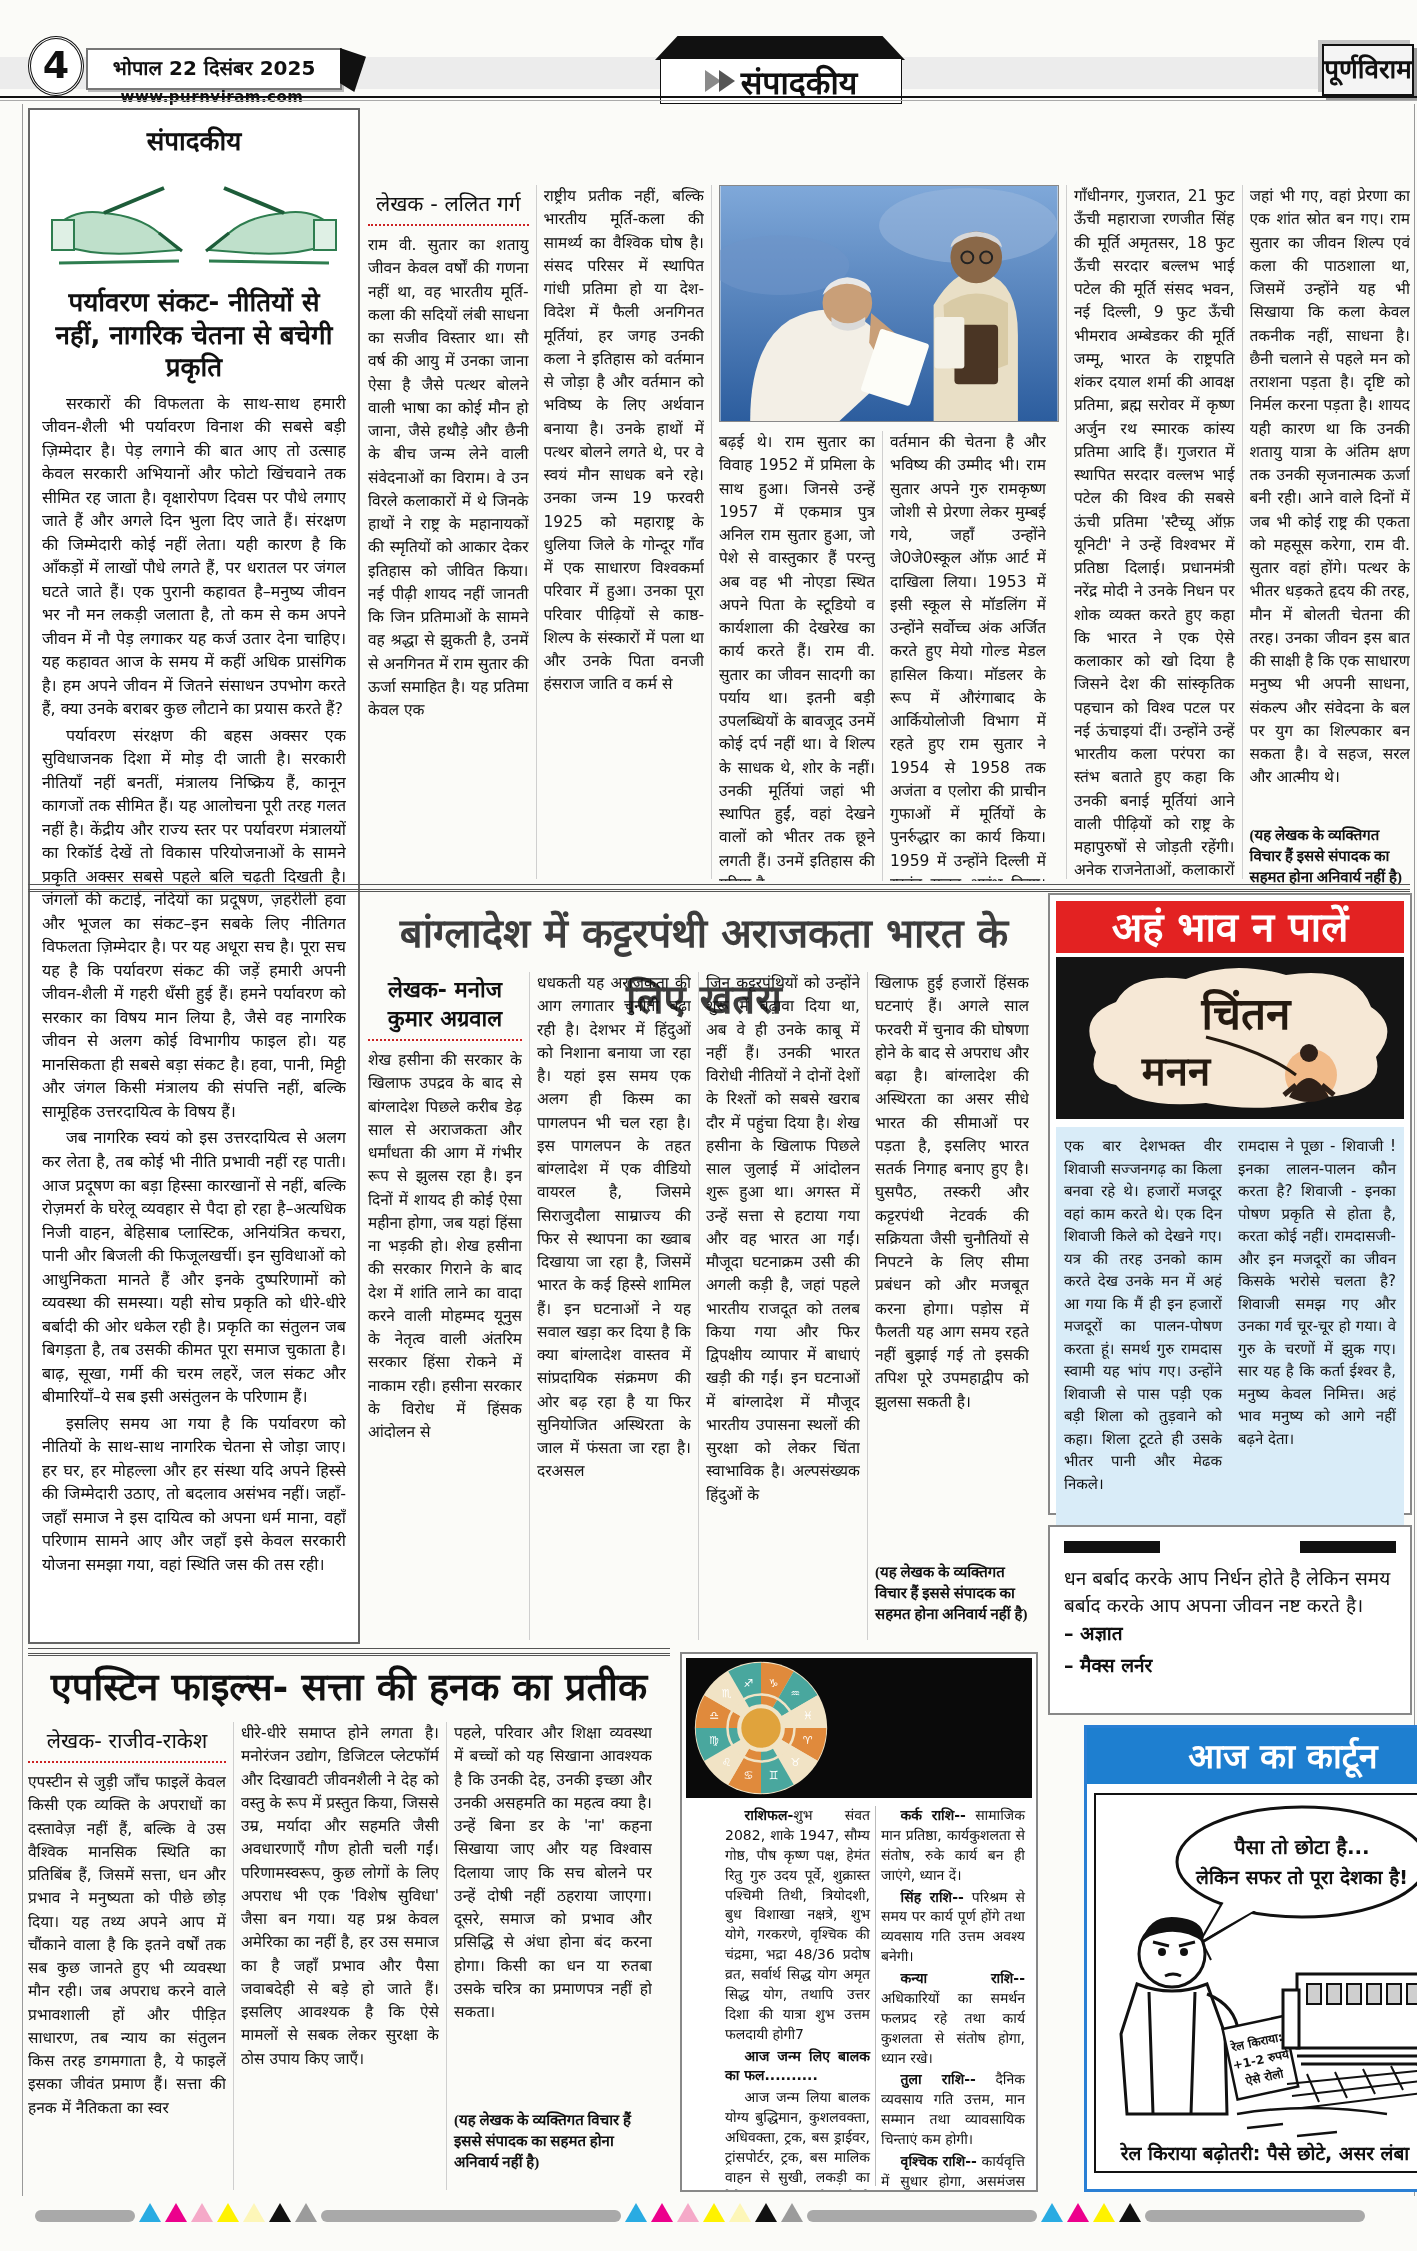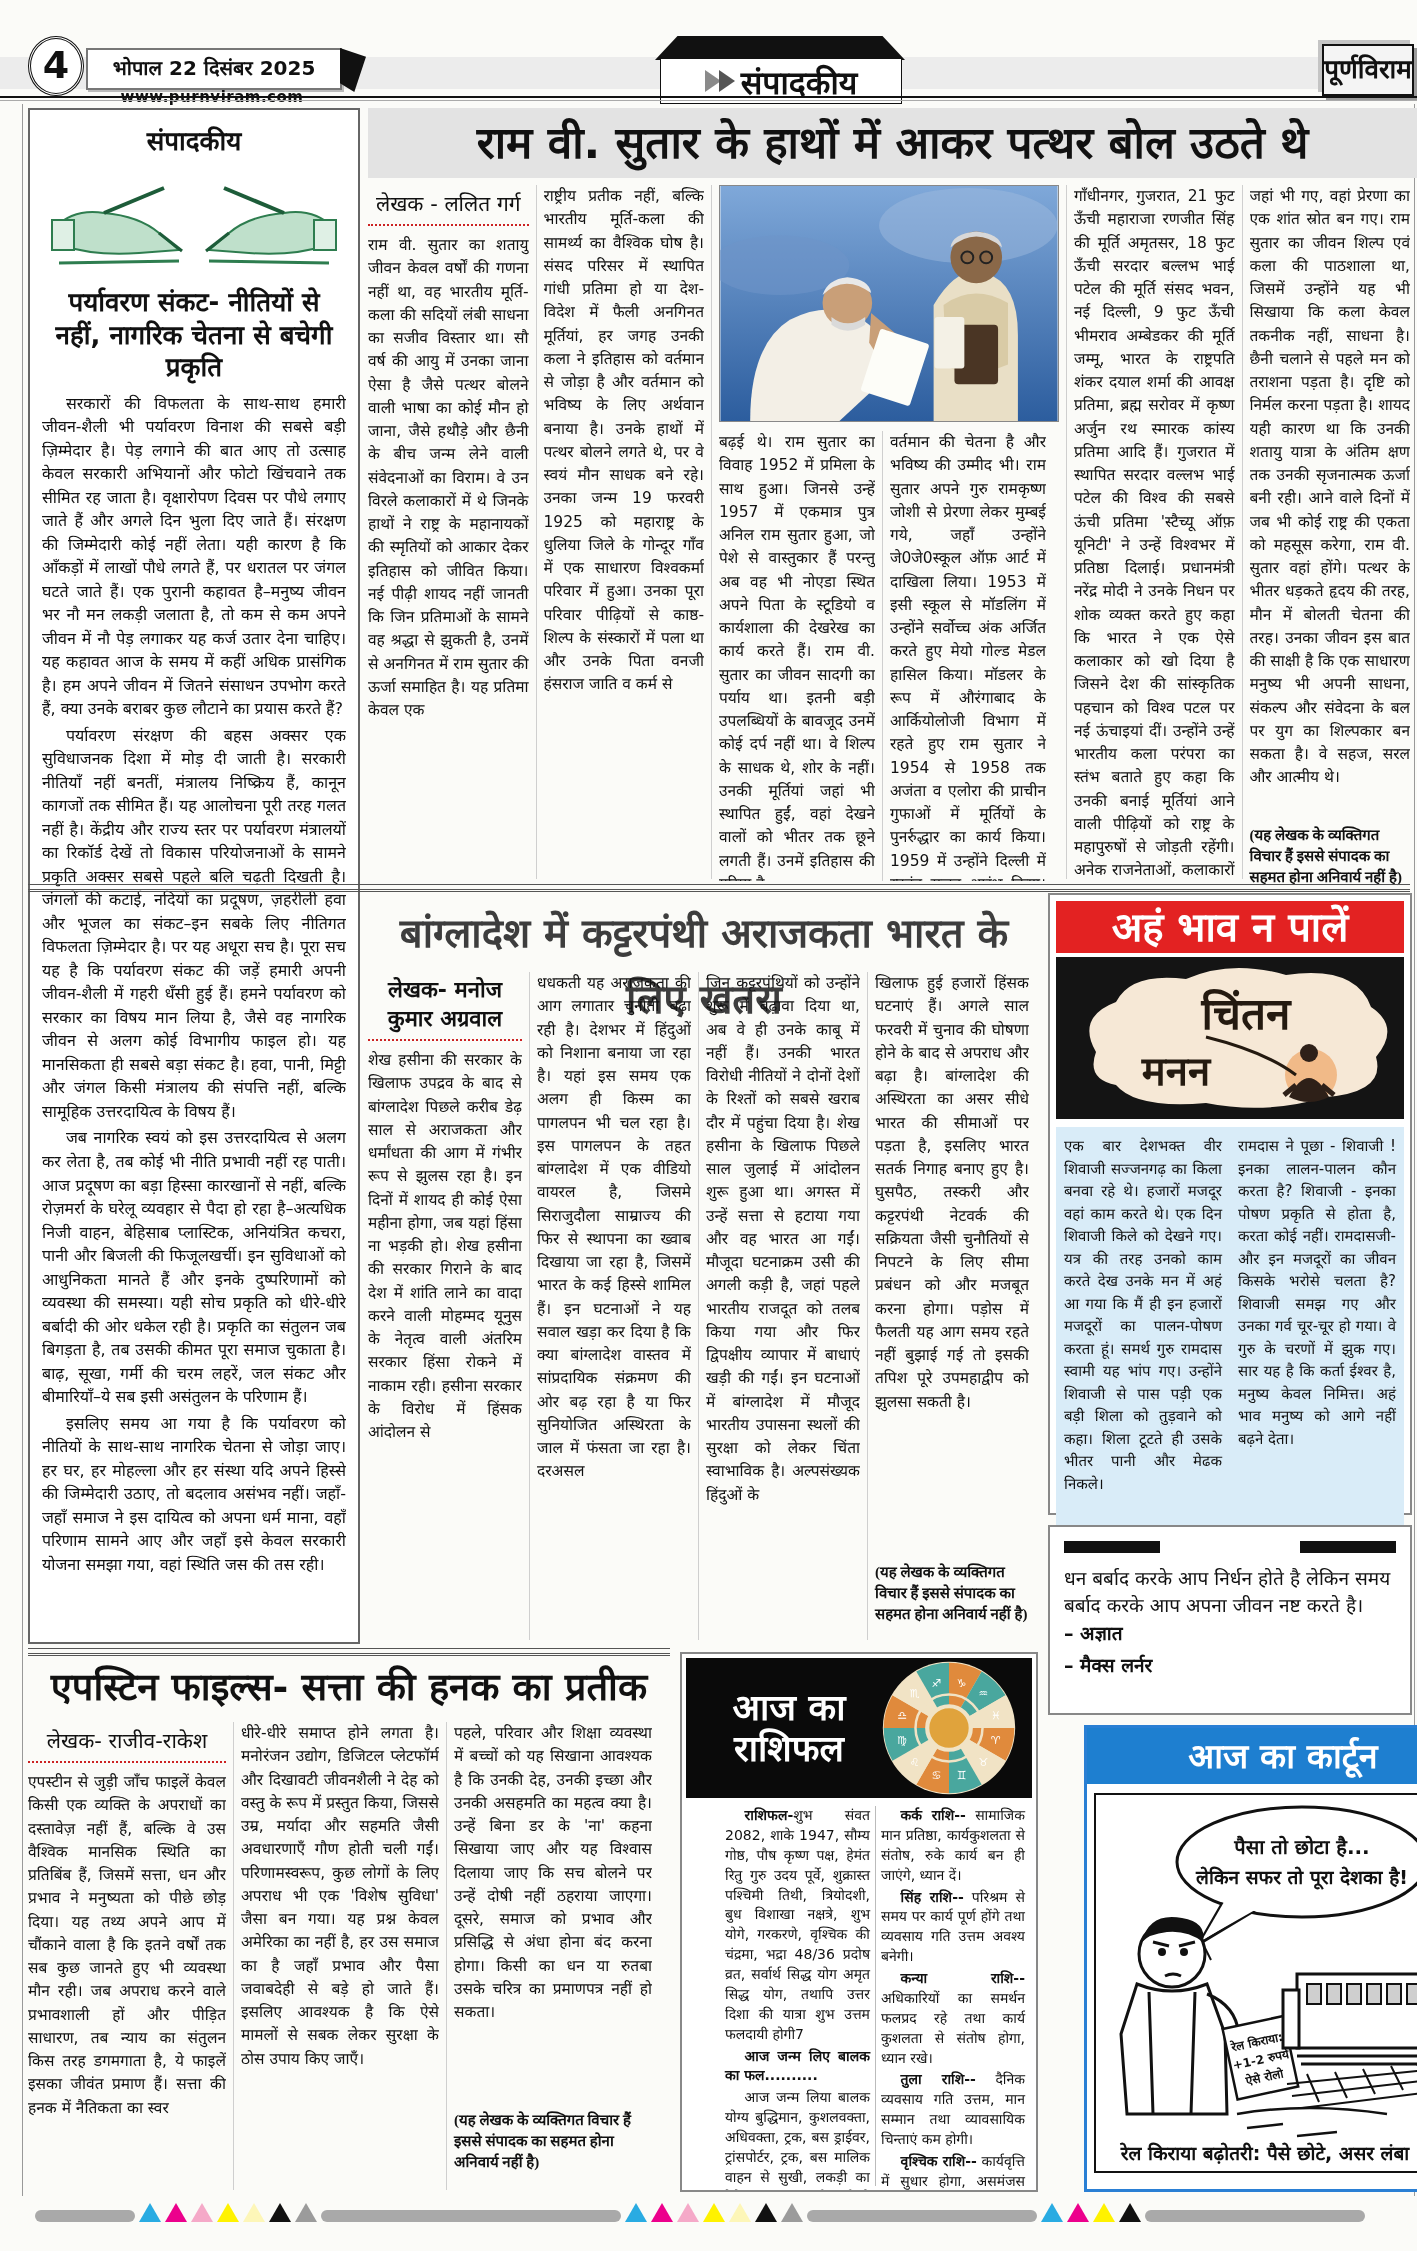--- a/index.html
+++ b/index.html
@@ -128,21 +128,20 @@
     </svg>
     <div class="edhead">पर्यावरण संकट- नीतियों से नहीं, नागरिक चेतना से बचेगी प्रकृति</div>
     <div class="edbody jtext">
       <p>सरकारों की विफलता के साथ-साथ हमारी जीवन-शैली भी पर्यावरण विनाश की सबसे बड़ी ज़िम्मेदार है। पेड़ लगाने की बात आए तो उत्साह केवल सरकारी अभियानों और फोटो खिंचवाने तक सीमित रह जाता है। वृक्षारोपण दिवस पर पौधे लगाए जाते हैं और अगले दिन भुला दिए जाते हैं। संरक्षण की जिम्मेदारी कोई नहीं लेता। यही कारण है कि आँकड़ों में लाखों पौधे लगते हैं, पर धरातल पर जंगल घटते जाते हैं। एक पुरानी कहावत है–मनुष्य जीवन भर नौ मन लकड़ी जलाता है, तो कम से कम अपने जीवन में नौ पेड़ लगाकर यह कर्ज उतार देना चाहिए। यह कहावत आज के समय में कहीं अधिक प्रासंगिक है। हम अपने जीवन में जितने संसाधन उपभोग करते हैं, क्या उनके बराबर कुछ लौटाने का प्रयास करते हैं?</p>
       <p>पर्यावरण संरक्षण की बहस अक्सर एक सुविधाजनक दिशा में मोड़ दी जाती है। सरकारी नीतियाँ नहीं बनतीं, मंत्रालय निष्क्रिय हैं, कानून कागजों तक सीमित हैं। यह आलोचना पूरी तरह गलत नहीं है। केंद्रीय और राज्य स्तर पर पर्यावरण मंत्रालयों का रिकॉर्ड देखें तो विकास परियोजनाओं के सामने प्रकृति अक्सर सबसे पहले बलि चढ़ती दिखती है। जंगलों की कटाई, नदियों का प्रदूषण, ज़हरीली हवा और भूजल का संकट–इन सबके लिए नीतिगत विफलता ज़िम्मेदार है। पर यह अधूरा सच है। पूरा सच यह है कि पर्यावरण संकट की जड़ें हमारी अपनी जीवन-शैली में गहरी धँसी हुई हैं। हमने पर्यावरण को सरकार का विषय मान लिया है, जैसे वह नागरिक जीवन से अलग कोई विभागीय फाइल हो। यह मानसिकता ही सबसे बड़ा संकट है। हवा, पानी, मिट्टी और जंगल किसी मंत्रालय की संपत्ति नहीं, बल्कि सामूहिक उत्तरदायित्व के विषय हैं।</p>
       <p>जब नागरिक स्वयं को इस उत्तरदायित्व से अलग कर लेता है, तब कोई भी नीति प्रभावी नहीं रह पाती। आज प्रदूषण का बड़ा हिस्सा कारखानों से नहीं, बल्कि रोज़मर्रा के घरेलू व्यवहार से पैदा हो रहा है–अत्यधिक निजी वाहन, बेहिसाब प्लास्टिक, अनियंत्रित कचरा, पानी और बिजली की फिजूलखर्ची। इन सुविधाओं को आधुनिकता मानते हैं और इनके दुष्परिणामों को व्यवस्था की समस्या। यही सोच प्रकृति को धीरे-धीरे बर्बादी की ओर धकेल रही है। प्रकृति का संतुलन जब बिगड़ता है, तब उसकी कीमत पूरा समाज चुकाता है। बाढ़, सूखा, गर्मी की चरम लहरें, जल संकट और बीमारियाँ–ये सब इसी असंतुलन के परिणाम हैं।</p>
       <p>इसलिए समय आ गया है कि पर्यावरण को नीतियों के साथ-साथ नागरिक चेतना से जोड़ा जाए। हर घर, हर मोहल्ला और हर संस्था यदि अपने हिस्से की जिम्मेदारी उठाए, तो बदलाव असंभव नहीं। जहाँ-जहाँ समाज ने इस दायित्व को अपना धर्म माना, वहाँ परिणाम सामने आए और जहाँ इसे केवल सरकारी योजना समझा गया, वहां स्थिति जस की तस रही।</p>
     </div>
   </div>
 
-  <div class="abs ma-headband">राम वी. सुतार के हाथों में आकर पत्थर बोल उठते थे</div>
   <div class="abs ma-cols">
     <div class="mcol">
       <div class="byline">लेखक - ललित गर्ग</div>
       <div class="redline"></div>
       <div class="jtext" style="height:600px">राम वी. सुतार का शतायु जीवन केवल वर्षों की गणना नहीं था, वह भारतीय मूर्ति-कला की सदियों लंबी साधना का सजीव विस्तार था। सौ वर्ष की आयु में उनका जाना ऐसा है जैसे पत्थर बोलने वाली भाषा का कोई मौन हो जाना, जैसे हथौड़े और छैनी के बीच जन्म लेने वाली संवेदनाओं का विराम। वे उन विरले कलाकारों में थे जिनके हाथों ने राष्ट्र के महानायकों की स्मृतियों को आकार देकर इतिहास को जीवित किया। नई पीढ़ी शायद नहीं जानती कि जिन प्रतिमाओं के सामने वह श्रद्धा से झुकती है, उनमें से अनगिनत में राम सुतार की ऊर्जा समाहित है। यह प्रतिमा केवल एक</div>
     </div>
     <div class="mcol">
       <div class="jtext" style="height:694px">राष्ट्रीय प्रतीक नहीं, बल्कि भारतीय मूर्ति-कला की सामर्थ्य का वैश्विक घोष है। संसद परिसर में स्थापित गांधी प्रतिमा हो या देश-विदेश में फैली अनगिनत मूर्तियां, हर जगह उनकी कला ने इतिहास को वर्तमान से जोड़ा है और वर्तमान को भविष्य के लिए अर्थवान बनाया है। उनके हाथों में पत्थर बोलने लगते थे, पर वे स्वयं मौन साधक बने रहे। उनका जन्म 19 फरवरी 1925 को महाराष्ट्र के धुलिया जिले के गोन्दूर गाँव में एक साधारण विश्वकर्मा परिवार में हुआ। उनका पूरा परिवार पीढ़ियों से काष्ठ-शिल्प के संस्कारों में पला था और उनके पिता वनजी हंसराज जाति व कर्म से</div>
     </div>
     <div class="mid-wrap">
@@ -252,24 +251,20 @@
       <div class="jtext" style="height:468px">धीरे-धीरे समाप्त होने लगता है। मनोरंजन उद्योग, डिजिटल प्लेटफॉर्म और दिखावटी जीवनशैली ने देह को वस्तु के रूप में प्रस्तुत किया, जिससे उम्र, मर्यादा और सहमति जैसी अवधारणाएँ गौण होती चली गईं। परिणामस्वरूप, कुछ लोगों के लिए अपराध भी एक 'विशेष सुविधा' जैसा बन गया। यह प्रश्न केवल अमेरिका का नहीं है, हर उस समाज का है जहाँ प्रभाव और पैसा जवाबदेही से बड़े हो जाते हैं। इसलिए आवश्यक है कि ऐसे मामलों से सबक लेकर सुरक्षा के ठोस उपाय किए जाएँ।</div>
     </div>
     <div class="mcol">
       <div class="jtext" style="height:388px">पहले, परिवार और शिक्षा व्यवस्था में बच्चों को यह सिखाना आवश्यक है कि उनकी देह, उनकी इच्छा और उनकी असहमति का महत्व क्या है। उन्हें बिना डर के 'ना' कहना सिखाया जाए और यह विश्वास दिलाया जाए कि सच बोलने पर उन्हें दोषी नहीं ठहराया जाएगा। दूसरे, समाज को प्रभाव और प्रसिद्धि से अंधा होना बंद करना होगा। किसी का धन या रुतबा उसके चरित्र का प्रमाणपत्र नहीं हो सकता।</div>
       <div class="disc" style="font-size:15px;line-height:1.4">(यह लेखक के व्यक्तिगत विचार हैं इससे संपादक का सहमत होना अनिवार्य नहीं है)</div>
     </div>
   </div>
 
   <div class="abs rbox">
     <div class="rbanner">
-      <div class="txt">
-        <div>आज का</div>
-        <div>राशिफल</div>
-      </div>
       <svg width="150" height="134" viewBox="0 0 160 160">
         <circle cx="80" cy="80" r="79" fill="#f1e3c5"></circle>
         <path d="M80,80 L158,80 A78,78 0 0 1 147.5,119 Z" fill="#e08a3c"></path>
         <path d="M80,80 L147.5,119 A78,78 0 0 1 119,147.5 Z" fill="#f1e3c5"></path>
         <path d="M80,80 L119,147.5 A78,78 0 0 1 80,158 Z" fill="#49a79e"></path>
         <path d="M80,80 L80,158 A78,78 0 0 1 41,147.5 Z" fill="#e08a3c"></path>
         <path d="M80,80 L41,147.5 A78,78 0 0 1 12.5,119 Z" fill="#f1e3c5"></path>
         <path d="M80,80 L12.5,119 A78,78 0 0 1 2,80 Z" fill="#49a79e"></path>
         <path d="M80,80 L2,80 A78,78 0 0 1 12.5,41 Z" fill="#e08a3c"></path>
         <path d="M80,80 L12.5,41 A78,78 0 0 1 41,12.5 Z" fill="#f1e3c5"></path>

